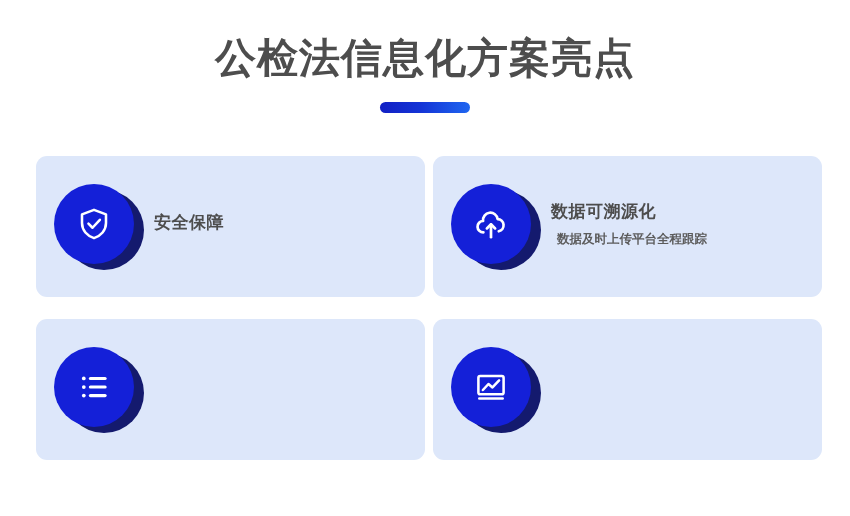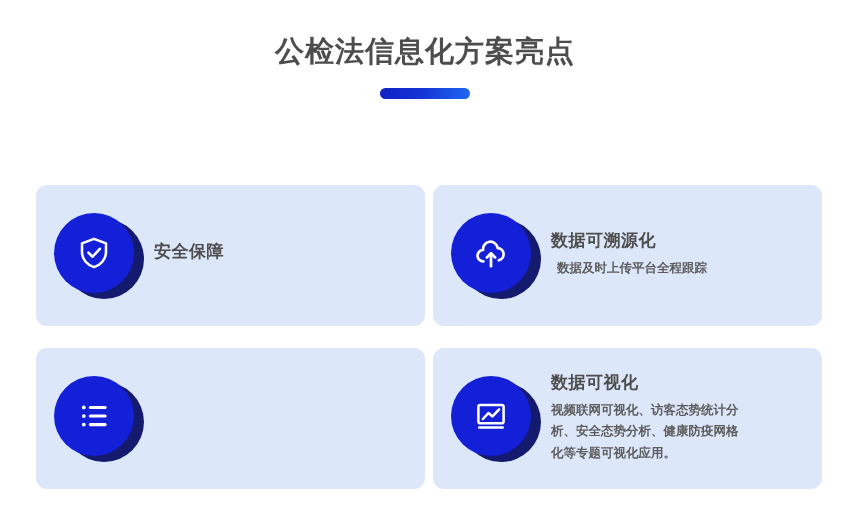--- a/index.html
+++ b/index.html
@@ -22,40 +22,40 @@
     box-sizing: border-box;
   }
 
   
   .header {
     padding-top: 34px;
     text-align: center;
   }
   .page-title {
     margin: 0;
-    font-size: 29px;
+    font-size: 41px;
     line-height: 1.18;
     font-weight: bold;
     color: #4d4d4d;
     letter-spacing: 1px;
     font-family: "Liberation Sans", "DejaVu Sans", sans-serif;
   }
   .title-underline {
     width: 90px;
     height: 11px;
     margin: 20px auto 0 auto;
     border-radius: 6px;
     background: linear-gradient(90deg, #1220c4 0%, #1434d6 45%, #1f66f0 100%);
   }
 
   
   .cards {
     position: absolute;
     left: 36px;
-    top: 185px;
+    top: 156px;
     width: 786px;
     display: grid;
     grid-template-columns: 389px 389px;
     grid-template-rows: 141px 141px;
     column-gap: 8px;
     row-gap: 22px;
   }
 
   .card {
     background: #dde7fa;
@@ -203,20 +203,16 @@
         <div class="main-circle">
           <span>
             <svg width="36" height="36" viewBox="0 0 24 24" fill="none" stroke="#ffffff" stroke-width="1.7" stroke-linecap="round" stroke-linejoin="round">
               <rect x="3.6" y="4.6" width="16.8" height="12.2" rx="1.2"></rect>
               <polyline points="6.6,14.0 10.3,10.0 13.0,12.3 17.4,7.6"></polyline>
               <line x1="4.2" y1="19.6" x2="19.8" y2="19.6"></line>
             </svg>
           </span>
         </div>
       </div>
-      <div class="card-text">
-        <p class="card-heading">数据可视化</p>
-        <p class="card-body">视频联网可视化、访客态势统计分析、安全态势分析、健康防疫网格化等专题可视化应用。</p>
-      </div>
     </div>
 
   </div>
 </div>
 
 </body></html>

